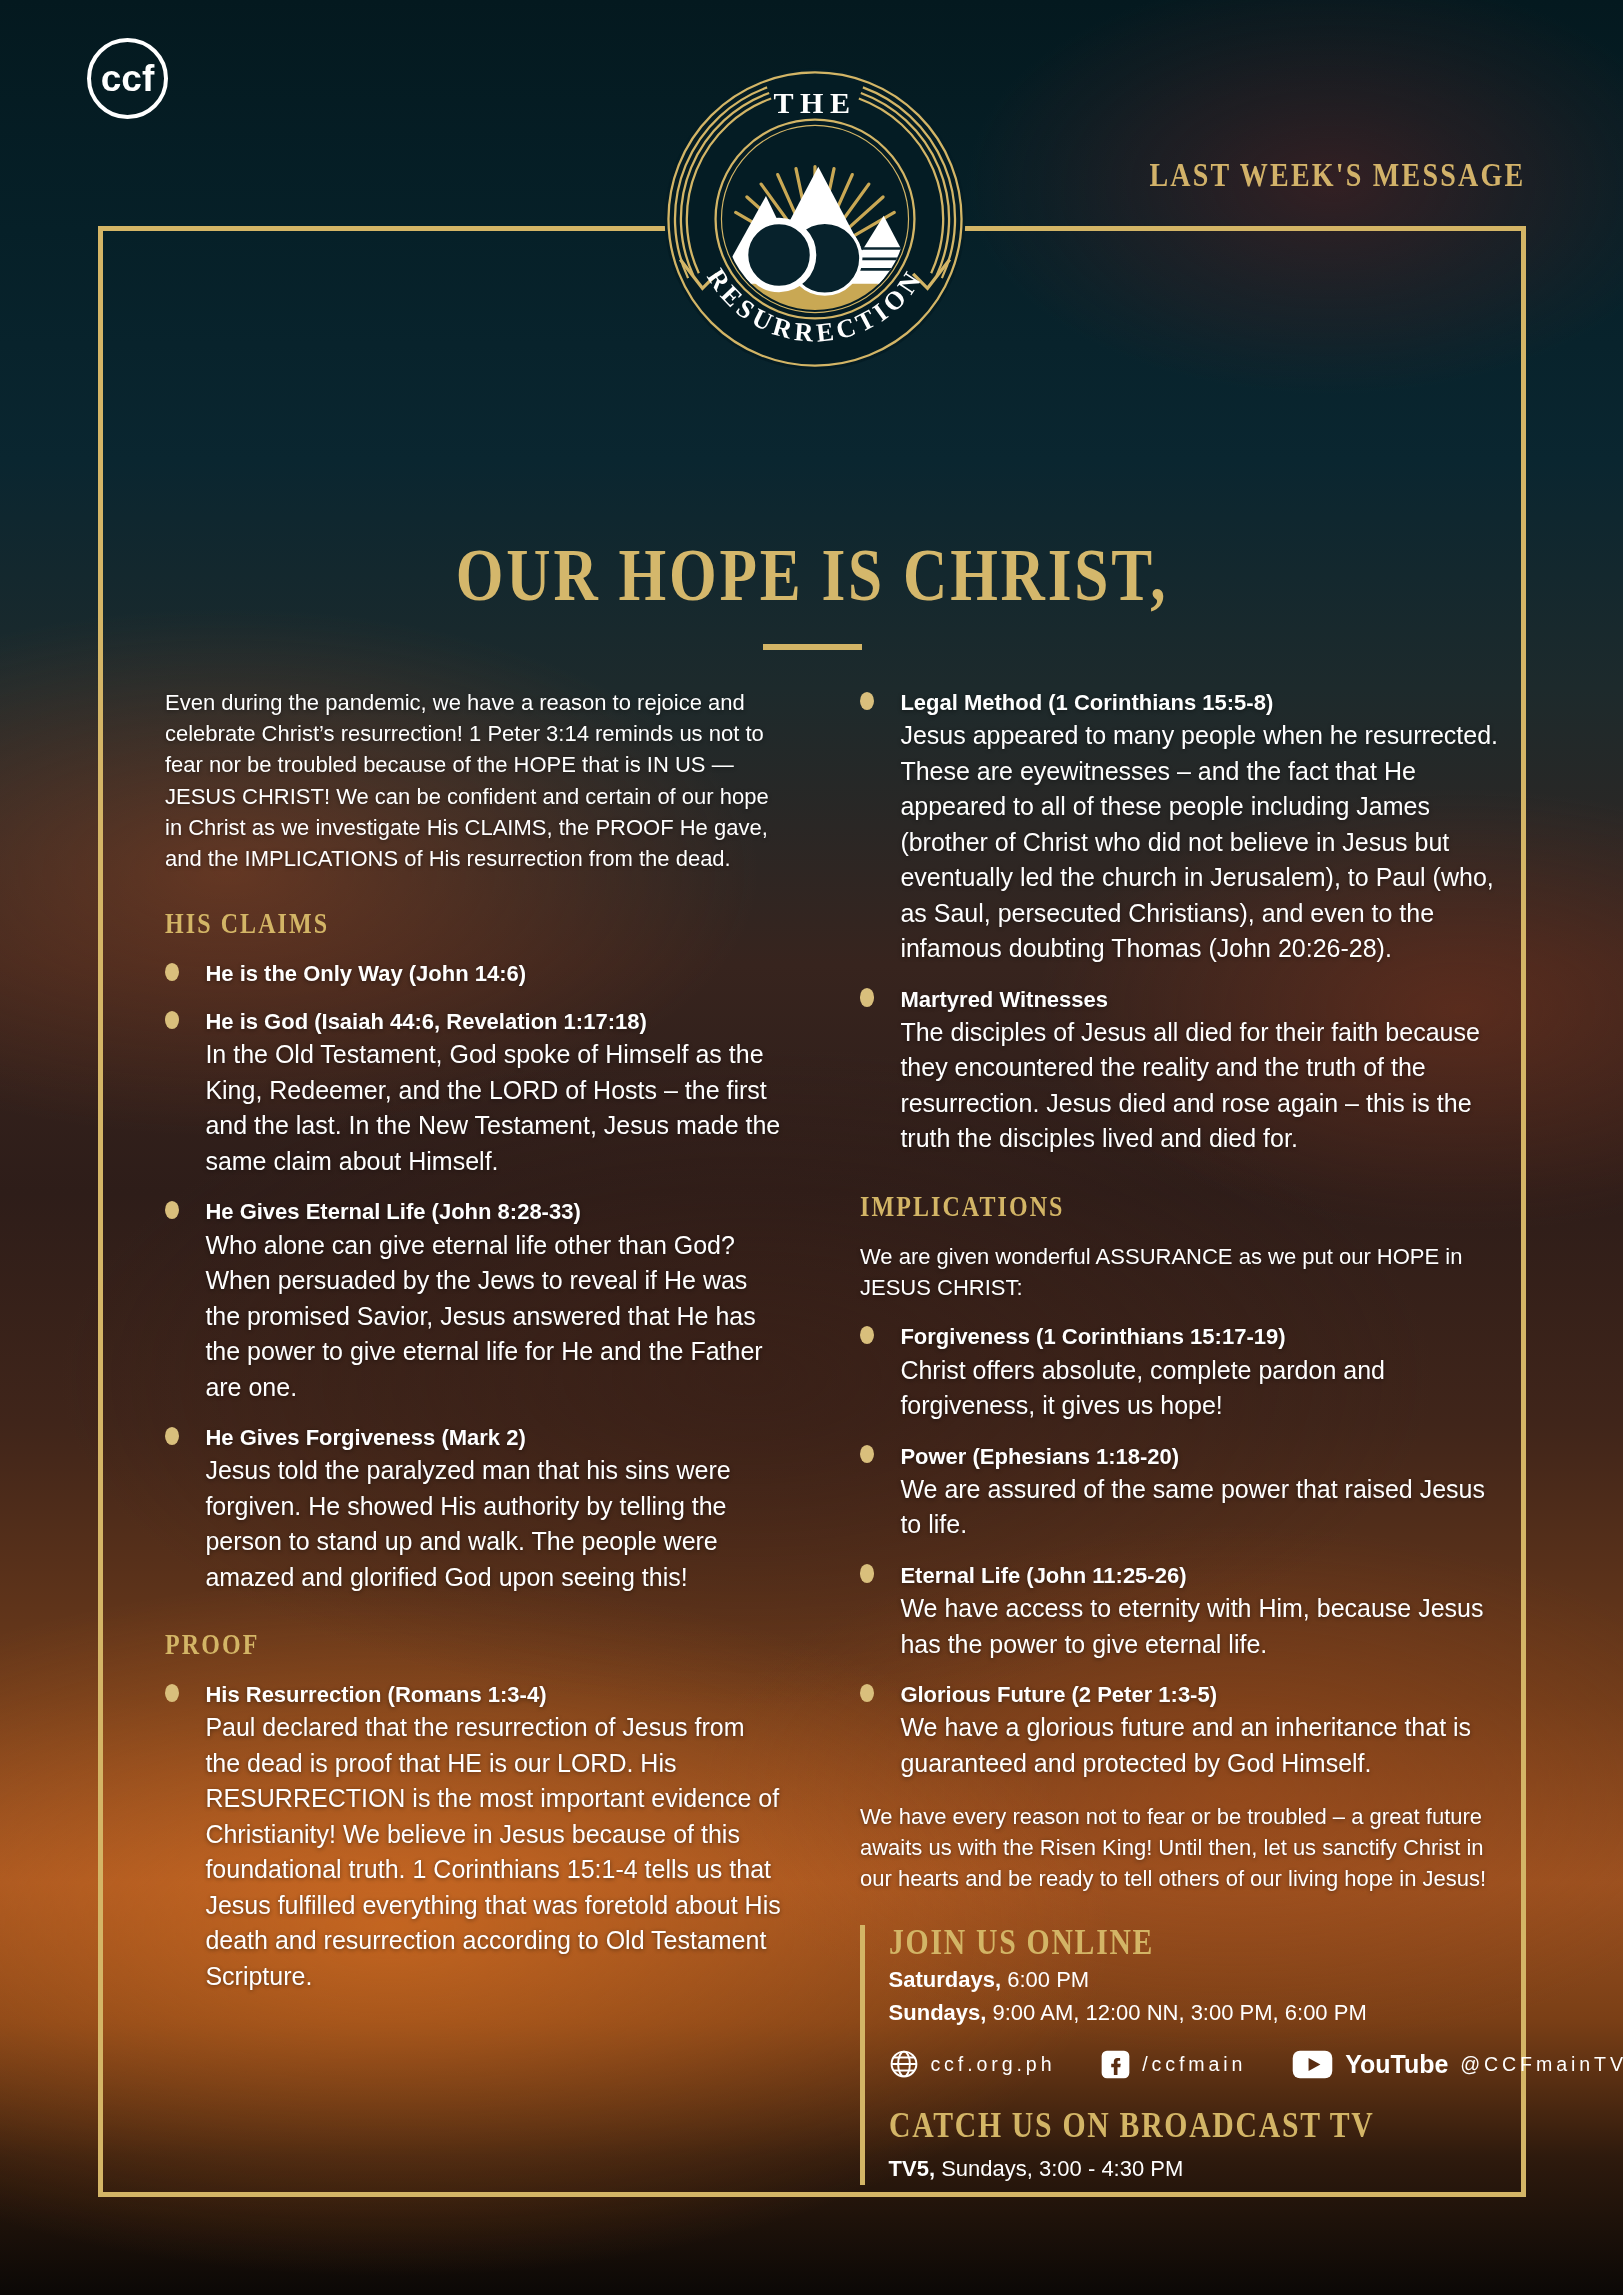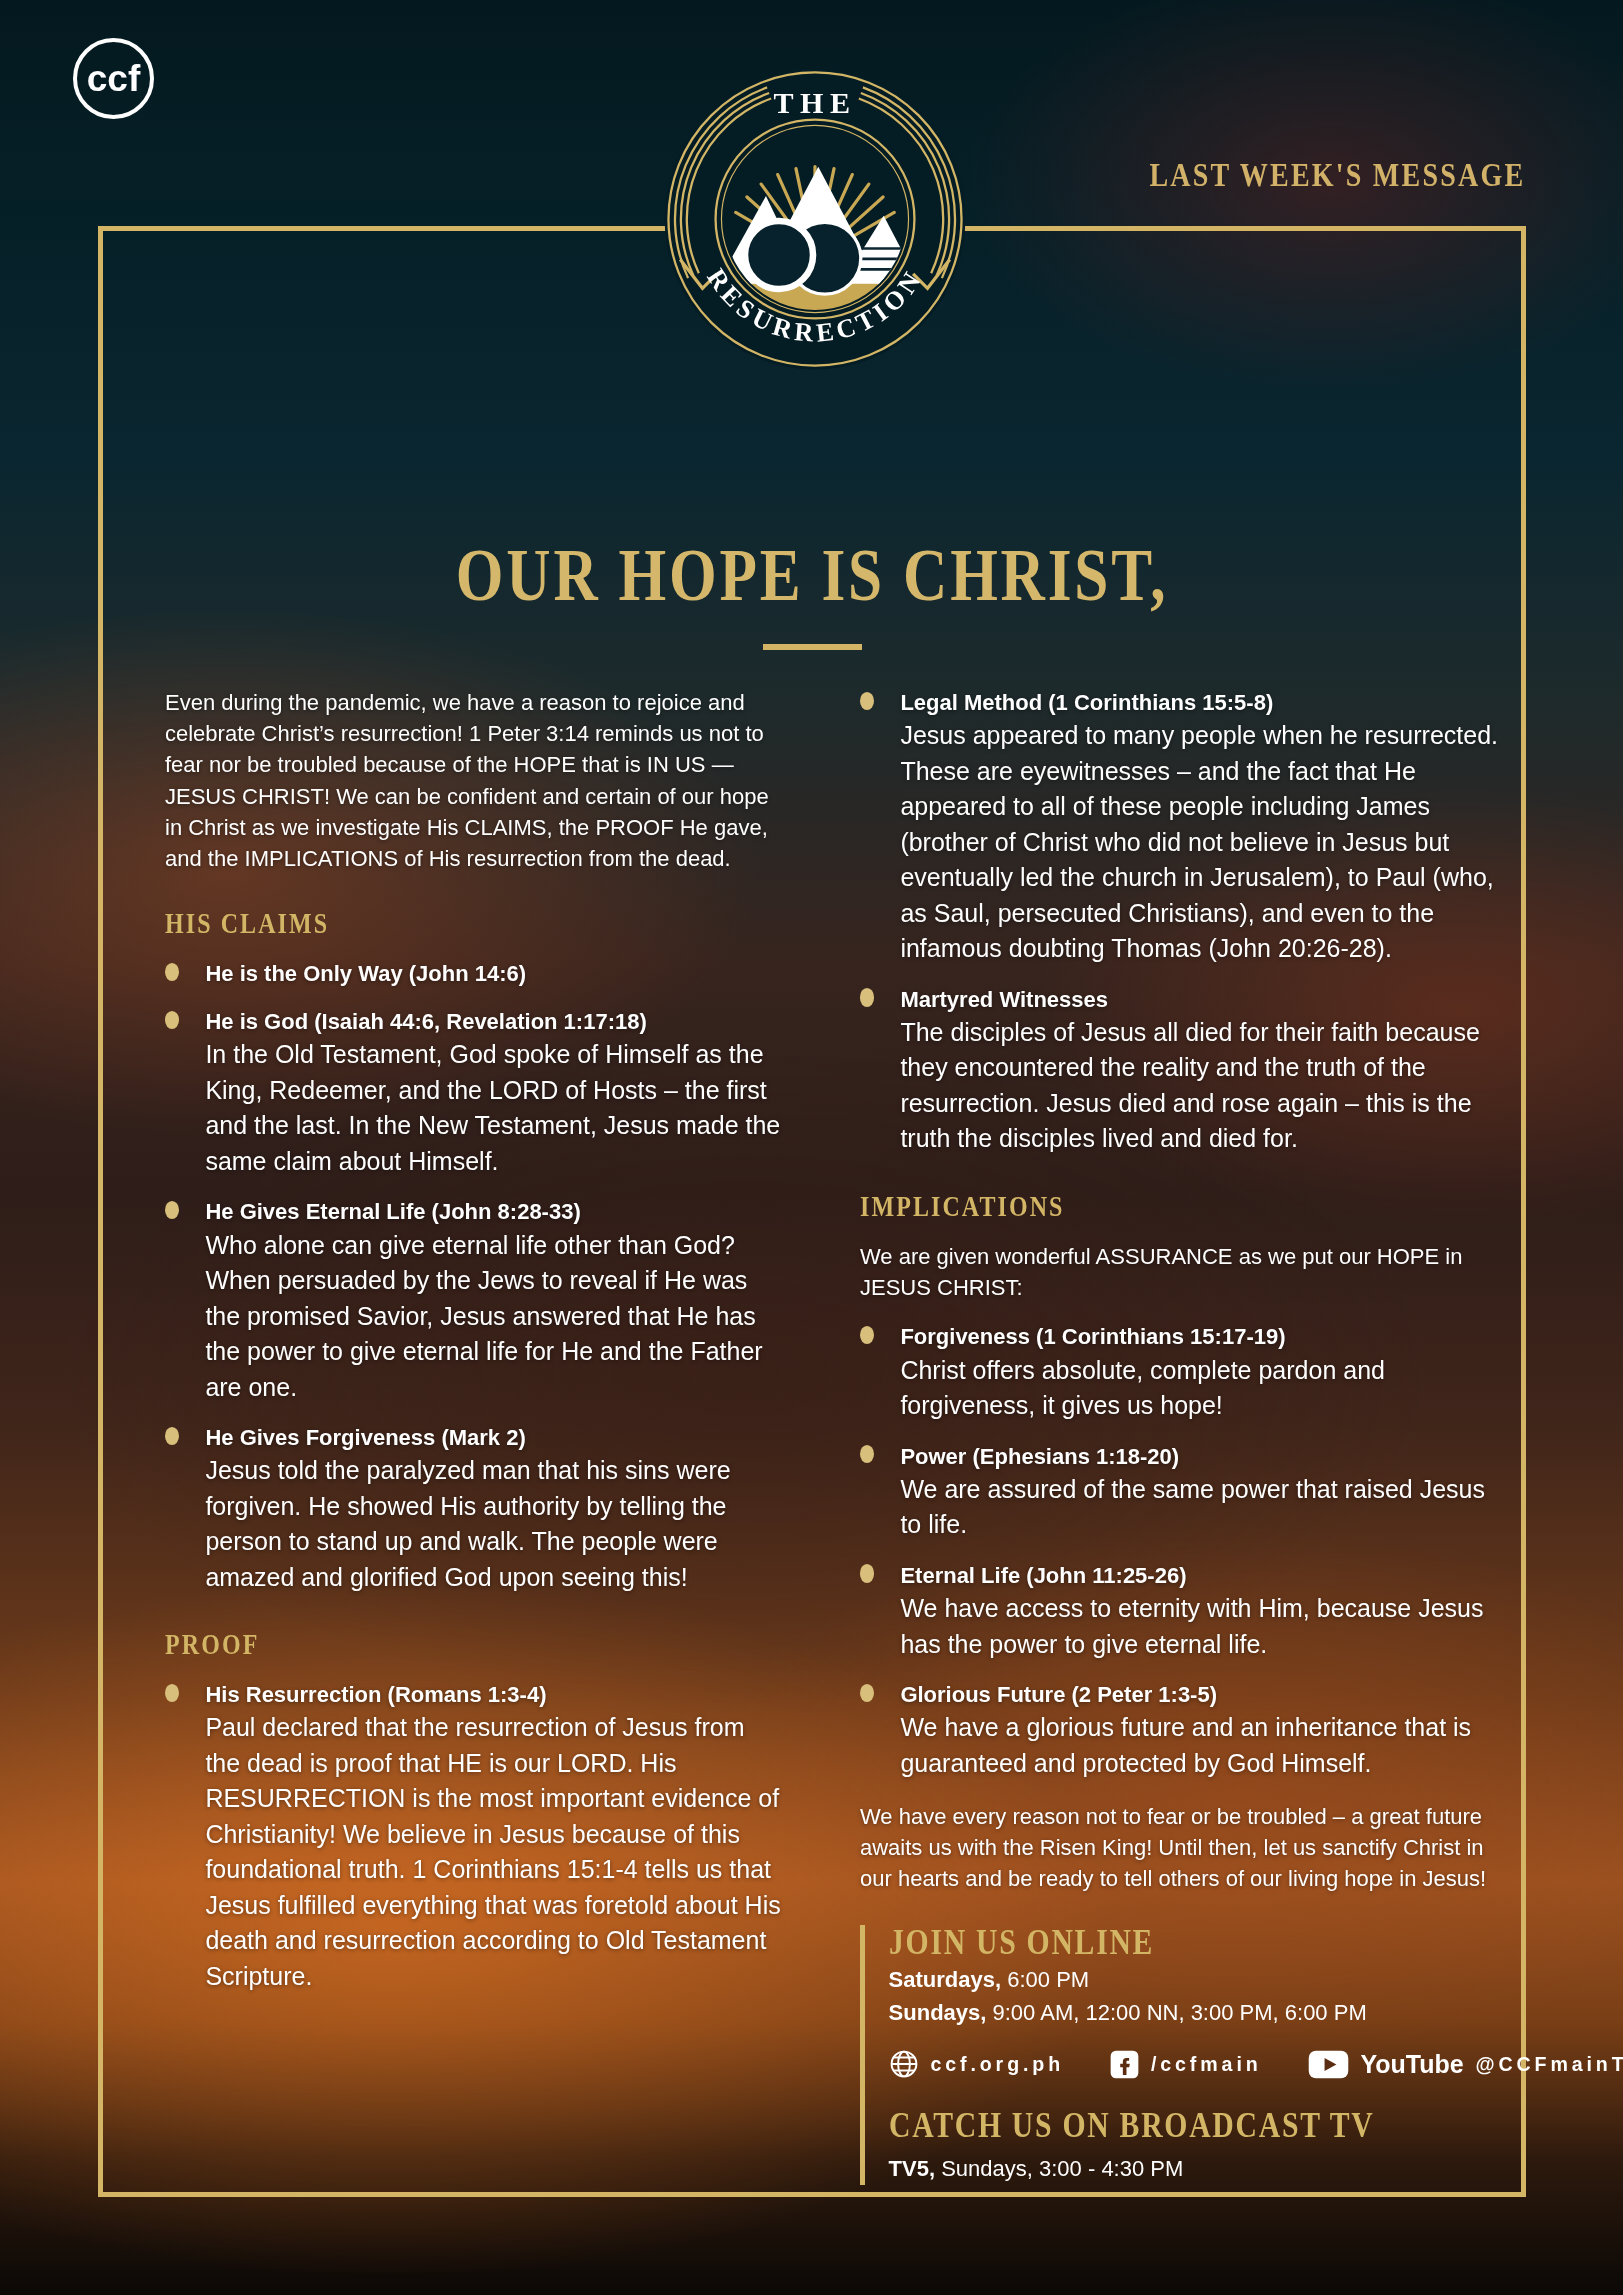--- a/index.html
+++ b/index.html
@@ -13,21 +13,21 @@
       radial-gradient(982px 471px at 46% 60%, rgba(55,30,22,.55), transparent 70%),
       radial-gradient(1113px 537px at 24% 84%, rgba(236,122,36,.55), transparent 65%),
       radial-gradient(818px 406px at 76% 78%, rgba(162,76,26,.45), transparent 65%),
       linear-gradient(180deg,#04191f 0%,#062028 10%,#0a2630 20%,#1d2a2c 30%,#37241e 42%,#2e1d19 52%,#40251a 62%,#6e3b1a 74%,#9c5120 82%,#7a3f16 88%,#2e1a0d 94%,#0b0806 100%);
   }
   .frame{
     position:absolute;left:98px;top:226px;right:98px;bottom:98px;
     border:5.2px solid #d4b566;pointer-events:none;
   }
   .ccf-logo{
-    position:absolute;left:73px;top:38px;width:73px;height:73px;border:4.6px solid #fff;
+    position:absolute;left:87px;top:38px;width:73px;height:73px;border:4.6px solid #fff;
     border-radius:50%;display:flex;align-items:center;justify-content:center;
     font-weight:700;font-size:37px;letter-spacing:0;color:#fff;
   }
   .kicker{
     position:absolute;right:99px;top:157px;color:#d2b269;
     font-family:"Liberation Serif",serif;font-weight:700;font-size:33px;letter-spacing:2.6px;
   }
   .kicker .squeeze{display:inline-block;transform:scaleX(.85);transform-origin:right center;}
   .badge{position:absolute;left:658px;top:62px;width:314px;height:314px;}
   .title-wrap{position:absolute;left:0;right:0;top:534px;text-align:center;}
@@ -59,21 +59,21 @@
   .footer{margin-top:30px;border-left:5.9px solid #d3b566;padding-left:23.6px;}
   .footer-h{
     font-family:"Liberation Serif",serif;font-weight:700;color:#d3b566;
     font-size:35px;letter-spacing:2px;line-height:1;
   }
   .footer-h .squeeze{display:inline-block;transform:scaleX(.85);transform-origin:left center;}
   .sched{font-size:22px;line-height:1.5;margin-top:3.9px;}
   .sched b{font-weight:700;}
   .social-row{display:flex;align-items:center;gap:46px;margin-top:19.6px;margin-bottom:6.5px;}
   .social{display:flex;align-items:center;gap:11.8px;}
-  .social-label{font-size:19.6px;font-weight:700;letter-spacing:3.9px;}
+  .social-label{font-size:19.6px;font-weight:400;letter-spacing:3.9px;}
   .yt-word{font-size:25px;font-weight:700;letter-spacing:0;}
   .broadcast-h{margin-top:29px;}
   .tv-line{margin-top:9.2px;}
   .icon-svg{display:block;}
 </style>
 </head>
 <body>
 
 <div class="frame"></div>
 

